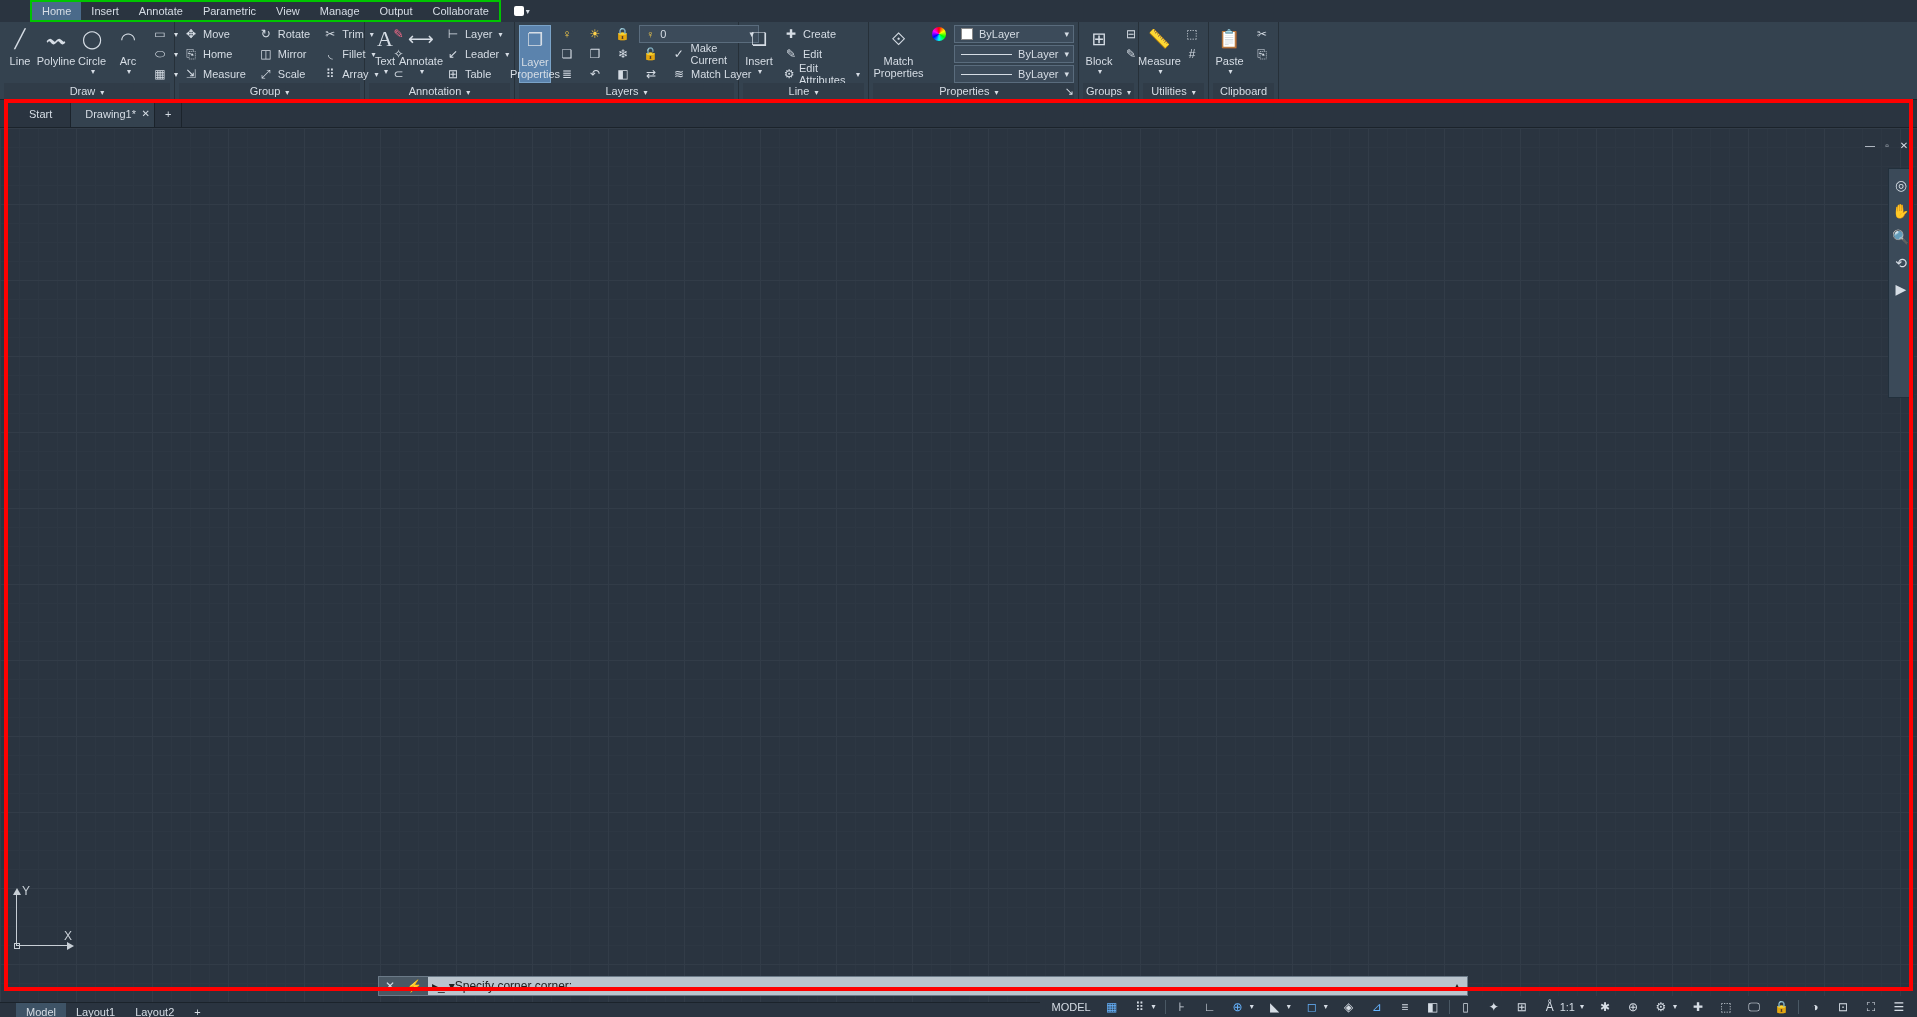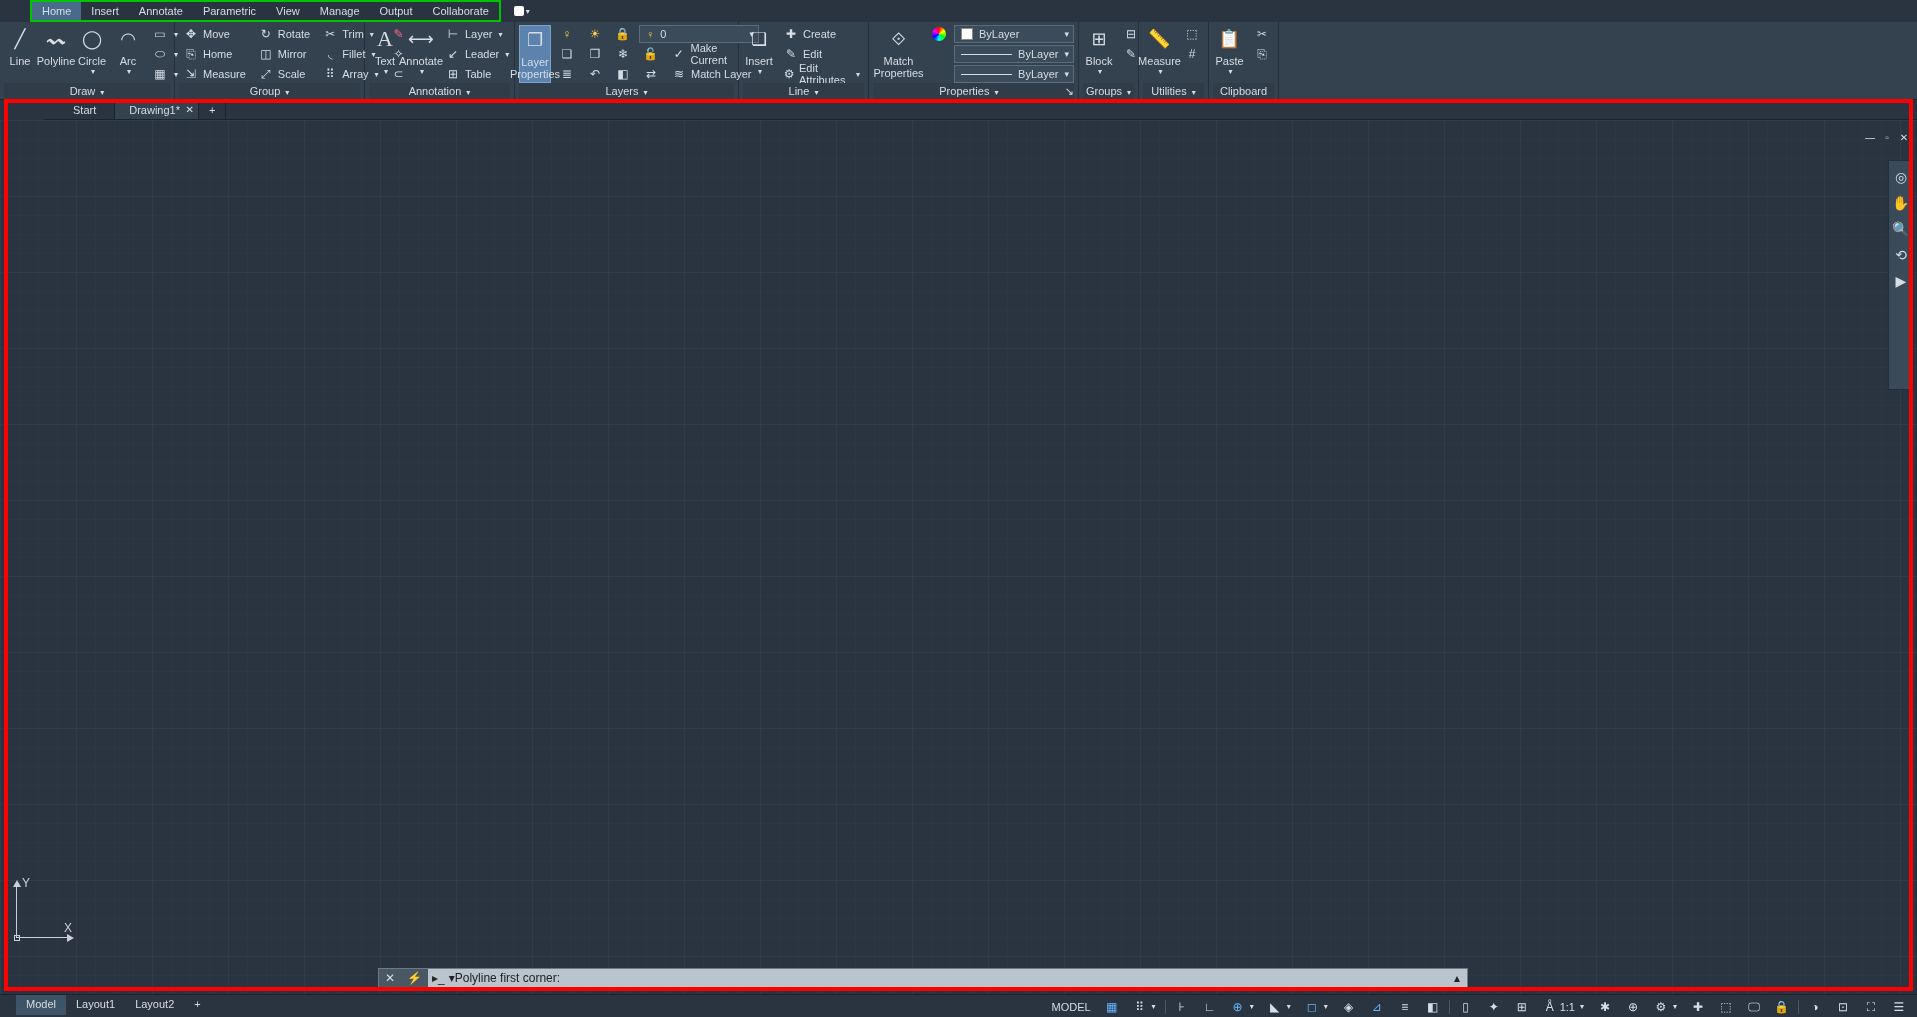--- a/index.html
+++ b/index.html
@@ -91,26 +91,25 @@
     padding:0 4px 0 6px; gap:6px;
     min-width:120px;
     font-size:11px;
   }
   .merge-combo .arrow { margin-left:auto; font-size:9px; }
   .color-sq { width:12px; height:12px; background:#fff; border:1px solid #888; }
   .lineprev { flex:1; height:0; border-top:1px solid #d6dde5; }
 
   
   .filetab-row {
-    height:20px;
+    height:28px;
     background:#2a3440;
     display:flex; align-items:stretch;
     padding-left:15px;
     border-bottom:1px solid #1b232b;
-    margin-left:44px;
   }
   .filetab {
     padding:3px 18px 3px 14px;
     border-right:1px solid #1b232b;
     position:relative;
     cursor:pointer;
     display:flex; align-items:center;
   }
   .filetab.active { background:#34424f; }
   .filetab .close { position:absolute; right:4px; font-size:10px; }
@@ -599,21 +598,21 @@
     <div class="origin-sq"></div>
     <span class="ly">Y</span>
     <span class="lx">X</span>
   </div>
 
   <div class="cmdbar">
     <span class="x">✕</span>
     <span class="icon">⚡</span>
     <div class="prompt-area">
       <span>▸_</span>
-      <span style="margin-left:4px">▾<span>Polyline first corner:</span></span>
+      <span style="margin-left:4px">▾<span>Specify corner corner:</span></span>
     </div>
     <span class="histbtn">▴</span>
   </div>
 </div>
 
 <div class="layouttabs">
   <div class="ltab active">Model</div>
   <div class="ltab">Layout1</div>
   <div class="ltab">Layout2</div>
   <div class="ltab">+</div>

